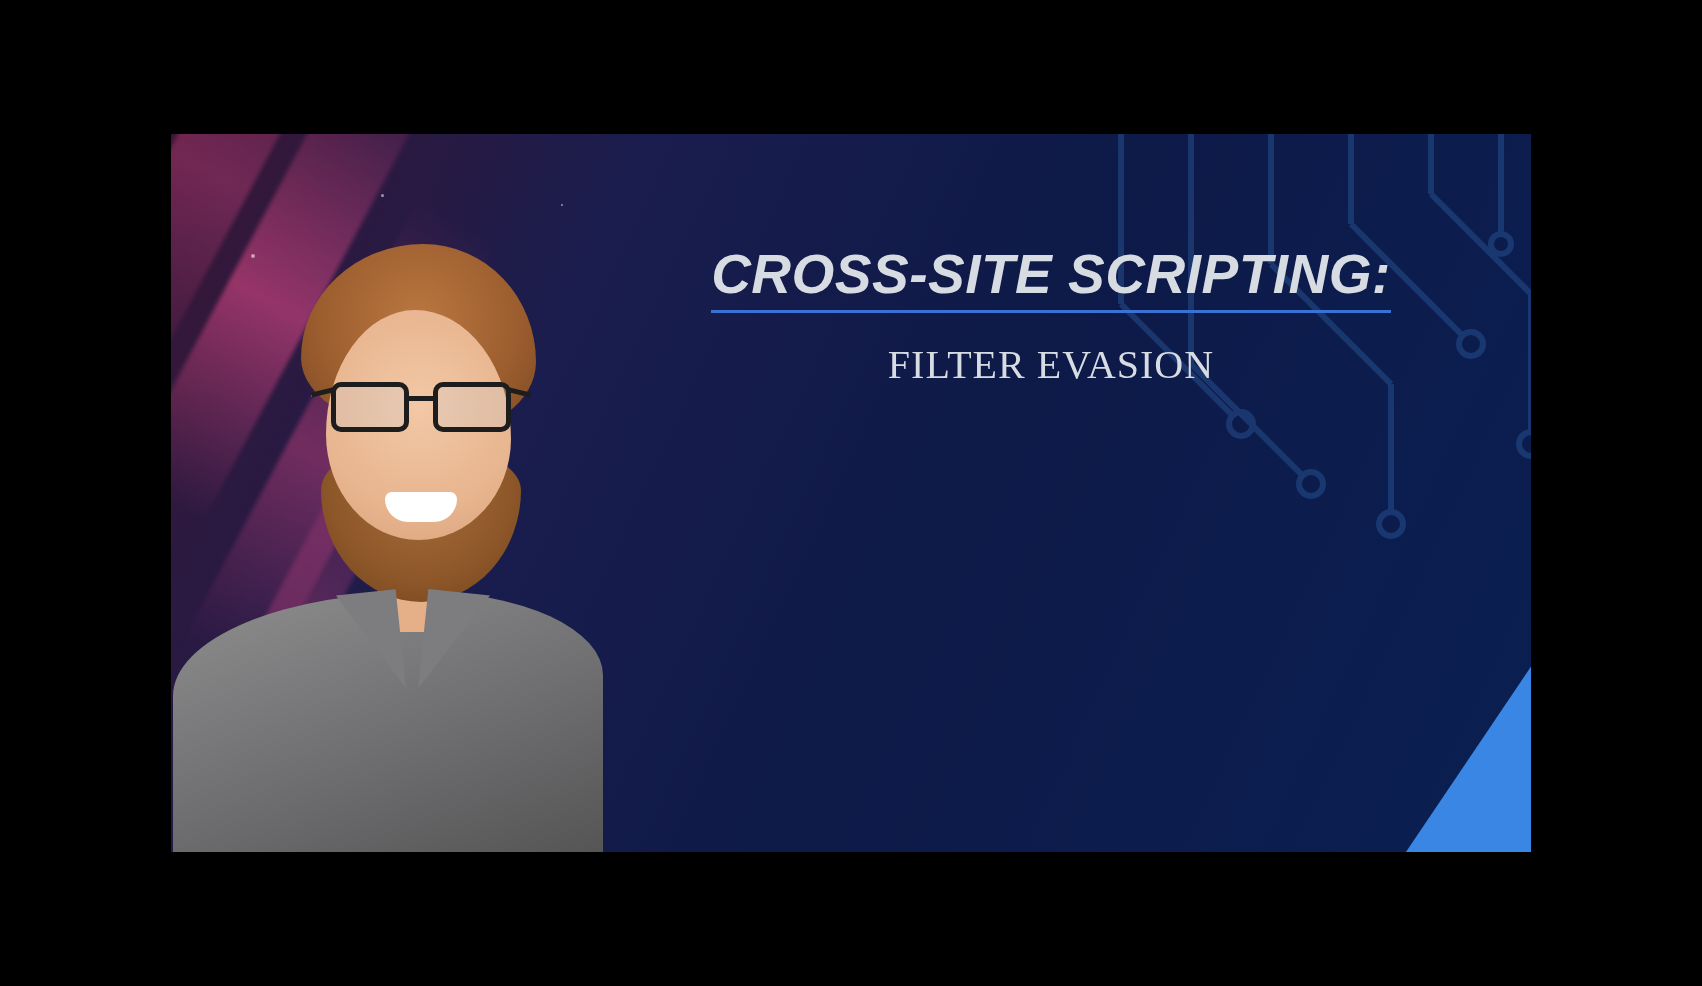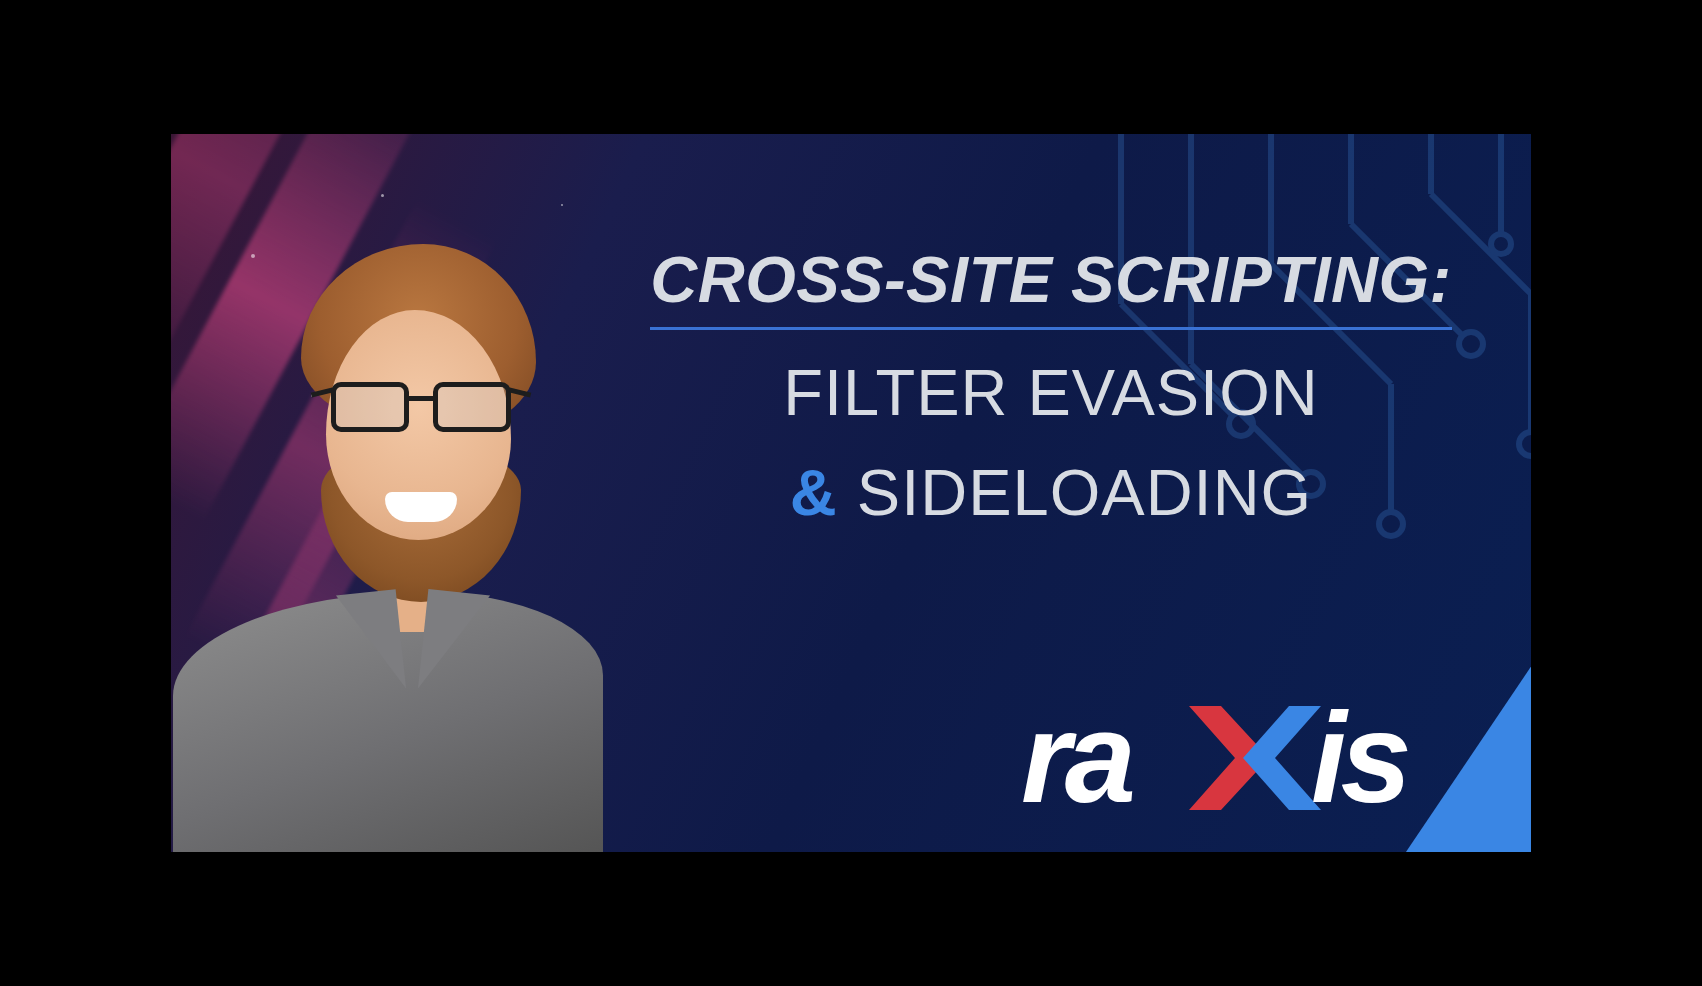--- a/index.html
+++ b/index.html
@@ -164,34 +164,36 @@
 .text-block {
   position: absolute;
   left: 470px;
   top: 108px;
   width: 820px;
   text-align: center;
 }
 .title {
   font-style: italic;
   font-weight: 600;
-  font-size: 65px;
+  font-size: 55px;
   color: #d7dbe2;
   letter-spacing: 0.5px;
   display: inline-block;
-  padding-bottom: 10px;
+  padding-bottom: 4px;
   border-bottom: 3px solid #3a72d4;
+  margin-bottom: 24px;
 }
 .line {
-  font-size: 65px;
+  font-size: 40px;
   font-weight: 500;
   color: #d7dbe2;
   letter-spacing: 1px;
-  margin-top: 25px;
+  margin-top: 4px;
   font-stretch: condensed;
+  font-family: Liberation Serif, serif;
 }
 .amp { color: #3a86e4; font-weight: 700; }
 
 .logo {
   position: absolute;
   right: 70px;
   bottom: 34px;
   width: 440px;
   height: 120px;
 }
@@ -241,47 +243,34 @@
     <circle class="node" cx="470" cy="340" r="12"></circle>
     <line x1="440" y1="0" x2="440" y2="140"></line>
     <circle class="node" cx="440" cy="140" r="10"></circle>
   </svg>
 
   <div class="diag-blue"></div>
 
   <div class="text-block">
     <div class="title">CROSS-SITE SCRIPTING:</div>
     <div class="line">FILTER EVASION</div>
-    <div class="line">
-      <span class="amp">&amp;</span>
-      <span>SIDELOADING</span>
-    </div>
   </div>
 
   <div class="presenter">
     <div class="shirt"></div>
     <div class="neck"></div>
     <div class="hair"></div>
     <div class="beard"></div>
     <div class="face"></div>
     <div class="mouth"></div>
     <div class="glasses">
       <div class="ear-arm l"></div>
       <div class="lens left"></div>
       <div class="bridge"></div>
       <div class="lens right"></div>
       <div class="ear-arm r"></div>
     </div>
     <div class="collar-l"></div>
     <div class="collar-r"></div>
   </div>
 
-  <div class="logo">
-    <svg viewBox="0 0 440 120">
-
-      <polygon points="200,8 248,60 200,112 168,112 214,60 168,8" fill="#d8363f"></polygon>
-      <polygon points="268,8 222,60 268,112 300,112 254,60 300,8" fill="#3a86e4"></polygon>
-      <text x="0" y="104" class="logo-text">ra</text>
-      <text x="290" y="104" class="logo-text">is</text>
-    </svg>
-  </div>
 
 </div>
 
 </body></html>

